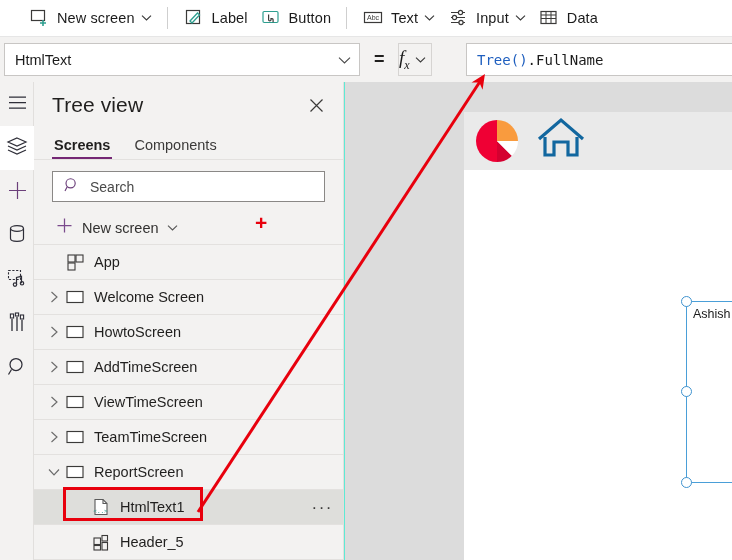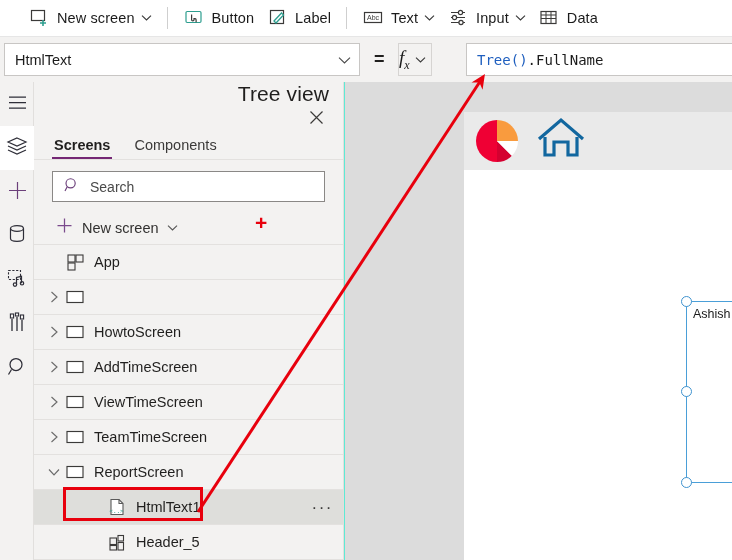--- a/index.html
+++ b/index.html
@@ -157,23 +157,22 @@
   .treepanel {
     position: absolute; left: 34px; top: 82px;
     width: 310px; height: 478px;
     background: #f3f2f1;
     border-right: 1px solid #e1dfdd;
     overflow: hidden;
   }
   .tv-head {
     position: relative;
     height: 46px;
-    display: flex; align-items: flex-end;
+    display: flex; align-items: center;
     padding: 0 14px 0 18px;
-    flex-direction: column;
   }
   .tv-title {
     font-size: 21px;
     color: #201f1e;
     flex: 1 1 auto;
     letter-spacing: 0.1px;
   }
   .tv-close {
     width: 26px; height: 26px;
     display: flex; align-items: center; justify-content: center;
@@ -245,21 +244,21 @@
     flex: 0 0 auto;
   }
   .tv-row .icn {
     width: 22px; height: 20px;
     display: flex; align-items: center; justify-content: center;
     flex: 0 0 auto;
     margin-right: 8px;
   }
   .tv-row .txt { flex: 1 1 auto; white-space: nowrap; }
   .tv-row.app { padding-left: 30px; }
-  .tv-row.child { padding-left: 72px; background: #f3f2f1; }
+  .tv-row.child { padding-left: 56px; background: #f3f2f1; }
   .tv-row.selected { background: #dededb; }
   .tv-dots {
     color: #3b3a39;
     font-size: 17px;
     letter-spacing: 1.5px;
     margin-right: 10px;
     line-height: 1;
   }
 
   
@@ -346,35 +345,35 @@
             <path d="M1 1.6 L5.5 6 L10 1.6" fill="none" stroke="#3a3a3a" stroke-width="1.15"></path>
           </svg>
       </span>
     </div>
 
     <div class="cmd-sep"></div>
 
     <div class="cmd-item">
       <span class="cmd-ico">
         <svg width="19" height="19" viewBox="0 0 19 19">
-          <rect x="2" y="3.5" width="15" height="11" rx="1.2" fill="#fff" stroke="#2e9e8f" stroke-width="1.2"></rect>
-          <path d="M7.6 6.5 v5.2 a1.2 1.2 0 0 0 2.4 0 v-1 h1.1 a1 1 0 0 1 1 1 v2.6" fill="none" stroke="#3b3a39" stroke-width="1.2"></path>
-        </svg>
-      </span>
-      <span class="cmd-label">Button</span>
+          <rect x="2.5" y="2.5" width="13" height="13" fill="#fff" stroke="#3b3a39" stroke-width="1.2"></rect>
+          <path d="M6 13 L13.5 5 L15.5 7 L8 15 Z" fill="#ffffff" stroke="#2e9e8f" stroke-width="1.3"></path>
+        </svg>
+      </span>
+      <span class="cmd-label">Label</span>
     </div>
 
     <div class="cmd-item">
       <span class="cmd-ico">
         <svg width="19" height="19" viewBox="0 0 19 19">
-          <rect x="2.5" y="2.5" width="13" height="13" fill="#fff" stroke="#3b3a39" stroke-width="1.2"></rect>
-          <path d="M6 13 L13.5 5 L15.5 7 L8 15 Z" fill="#ffffff" stroke="#2e9e8f" stroke-width="1.3"></path>
-        </svg>
-      </span>
-      <span class="cmd-label">Label</span>
+          <rect x="2" y="3.5" width="15" height="11" rx="1.2" fill="#fff" stroke="#2e9e8f" stroke-width="1.2"></rect>
+          <path d="M7.6 6.5 v5.2 a1.2 1.2 0 0 0 2.4 0 v-1 h1.1 a1 1 0 0 1 1 1 v2.6" fill="none" stroke="#3b3a39" stroke-width="1.2"></path>
+        </svg>
+      </span>
+      <span class="cmd-label">Button</span>
     </div>
 
     <div class="cmd-sep"></div>
 
     <div class="cmd-item">
       <span class="cmd-ico">
         <svg width="20" height="19" viewBox="0 0 20 19">
           <rect x="1.5" y="4.5" width="17" height="10" fill="#fff" stroke="#3b3a39" stroke-width="1.2"></rect>
           <text x="10" y="12" font-family="Liberation Sans, sans-serif" font-size="7" fill="#3b3a39" text-anchor="middle">Abc</text>
         </svg>
@@ -580,20 +579,21 @@
       <span class="twisty">
         <svg width="9" height="12" viewBox="0 0 9 12">
             <path d="M1.5 1 L7 6 L1.5 11" fill="none" stroke="#6b6b6b" stroke-width="1.15"></path>
           </svg>
       </span>
       <span class="icn">
         <svg width="18" height="14" viewBox="0 0 18 14">
             <rect x="1" y="1.5" width="16" height="11" fill="#fff" stroke="#3b3a39" stroke-width="1.15"></rect>
           </svg>
       </span>
+      <span class="txt">Welcome Screen</span>
     </div>
 
     <div class="tv-row">
       <span class="twisty">
         <svg width="9" height="12" viewBox="0 0 9 12">
             <path d="M1.5 1 L7 6 L1.5 11" fill="none" stroke="#6b6b6b" stroke-width="1.15"></path>
           </svg>
       </span>
       <span class="icn">
         <svg width="18" height="14" viewBox="0 0 18 14">

